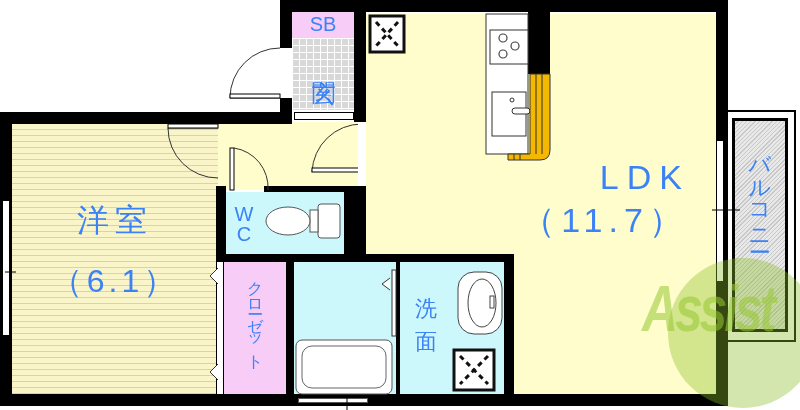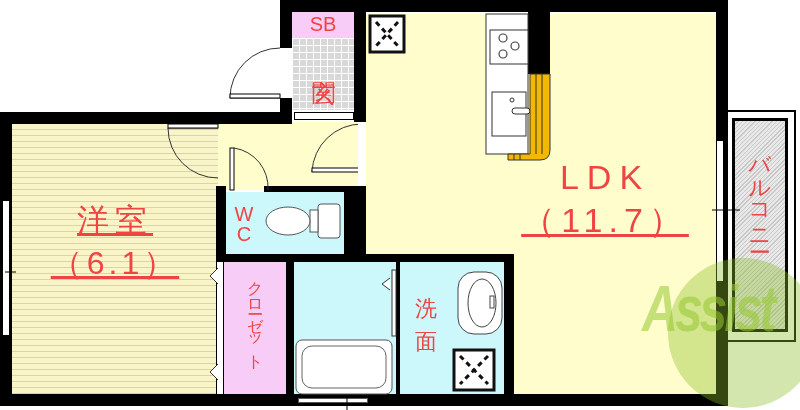--- a/index.html
+++ b/index.html
@@ -1,20 +1,20 @@
 <!DOCTYPE html>
 <html><head>
 <meta charset="utf-8">
 <style>
   html,body{margin:0;padding:0;background:#fff;}
   body{width:800px;height:410px;position:relative;overflow:hidden;font-family:"DejaVu Sans",sans-serif;}
   .abs{position:absolute;}
   .wall{position:absolute;background:#000;}
   .room{position:absolute;}
-  .lbl{position:absolute;color:#ef4444;text-align:center;line-height:1.15;}
+  .lbl{position:absolute;color:#3b82f6;text-align:center;line-height:1.15;}
   svg{position:absolute;overflow:visible;}
 </style>
 </head>
 <body>
 
 <div class="abs" style="left:0;top:0;width:800px;height:410px;">
 
   <div class="room" style="left:366px;top:14px;width:350px;height:380px;background:#FFFDCC;"></div>
 
   <div class="room" style="left:216px;top:122px;width:160px;height:68px;background:#FFFDCC;"></div>
@@ -126,28 +126,28 @@
     <line x1="5" y1="272" x2="16" y2="272" stroke="#000"></line>
     <line x1="712" y1="210" x2="740" y2="210" stroke="#000"></line>
     <line x1="347" y1="398" x2="347" y2="410" stroke="#000"></line>
   </svg>
 
   <div class="lbl" style="left:292px;top:13px;width:62px;font-size:20px;font-family:'Liberation Sans',sans-serif;">SB</div>
   <div class="lbl" style="left:292px;top:44px;width:62px;font-size:24px;">
     <span style="writing-mode:vertical-rl;letter-spacing:2px;">玄関</span>
   </div>
 
-  <div class="lbl" style="left:30px;top:202px;width:170px;font-size:32px;text-decoration:underline;">
+  <div class="lbl" style="left:30px;top:202px;width:170px;font-size:32px;">
     <div style="letter-spacing:6px;">洋室</div>
-    <div style="margin-top:6px;font-family:'Liberation Sans',sans-serif;letter-spacing:4px;">（6.1）</div>
+    <div style="margin-top:24px;font-family:'Liberation Sans',sans-serif;letter-spacing:4px;">（6.1）</div>
   </div>
 
   <div class="lbl" style="left:520px;top:158px;width:170px;font-size:34px;font-family:'Liberation Sans',sans-serif;">
-    <div style="letter-spacing:8px;">LDK</div>
-    <div style="margin-top:4px;letter-spacing:6px;text-decoration:underline;">（11.7）</div>
+    <div style="letter-spacing:8px;text-align:right;">LDK</div>
+    <div style="margin-top:4px;letter-spacing:6px;">（11.7）</div>
   </div>
 
   <div class="lbl" style="left:232px;top:204px;width:24px;font-size:20px;font-family:'Liberation Sans',sans-serif;line-height:1;">
     <div>W</div>
     <div>C</div>
   </div>
 
   <div class="lbl" style="left:224px;top:270px;width:62px;font-size:16px;">
     <span style="writing-mode:vertical-rl;">クローゼット</span>
   </div>

